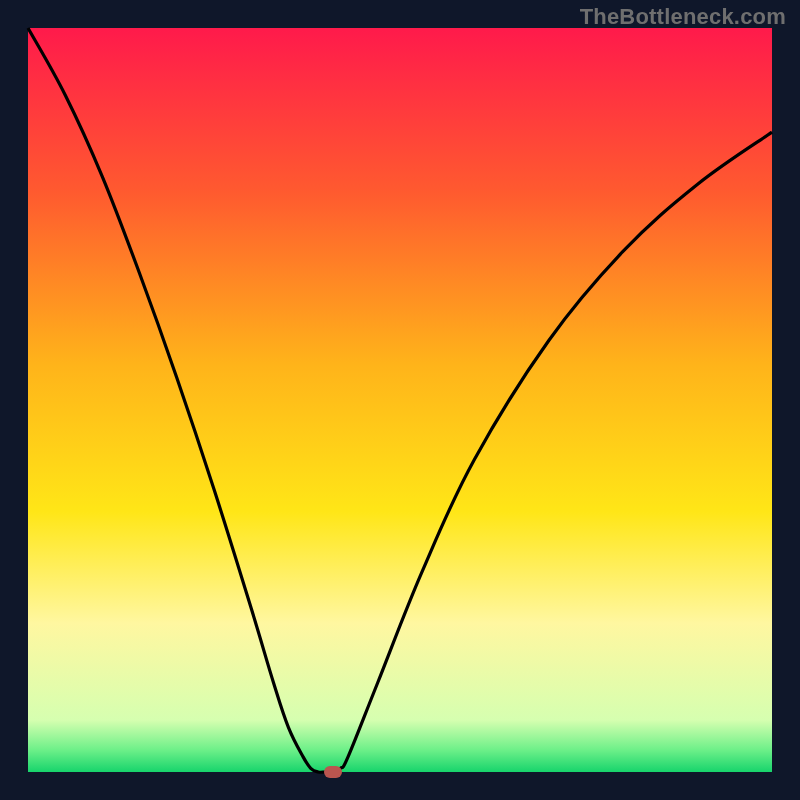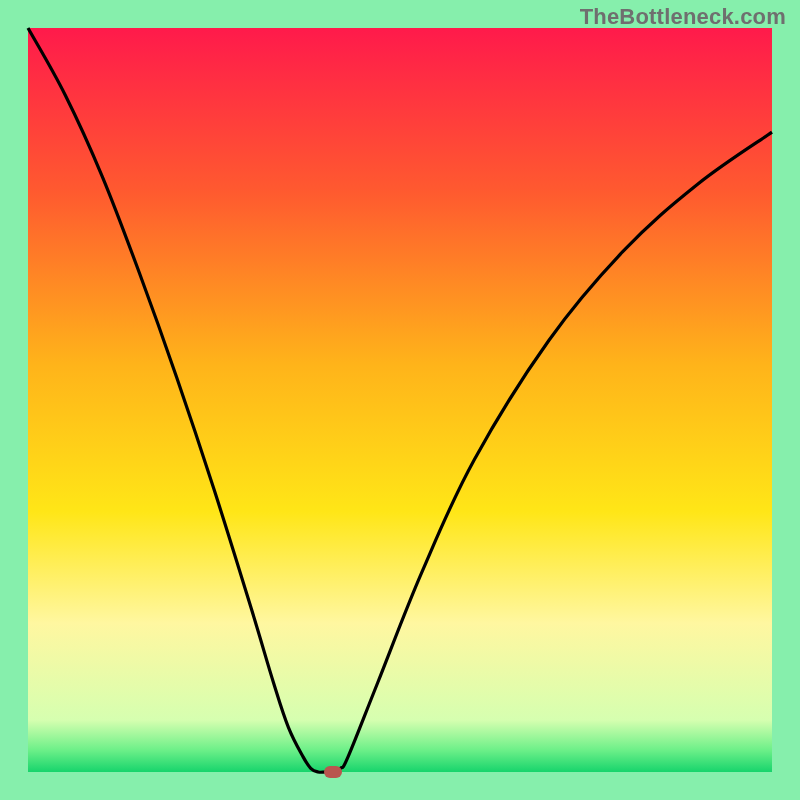--- a/index.html
+++ b/index.html
@@ -10,21 +10,21 @@
     background: #000;
     overflow: hidden;
     font-family: Arial, Helvetica, sans-serif;
   }
   .frame {
     position: absolute;
     left: 0;
     top: 0;
     width: 800px;
     height: 800px;
-    background: #86efac;
+    background: #0f172a;
   }
   .plot {
     position: absolute;
     left: 28px;
     top: 28px;
     width: 744px;
     height: 744px;
     
   }
   .watermark {

